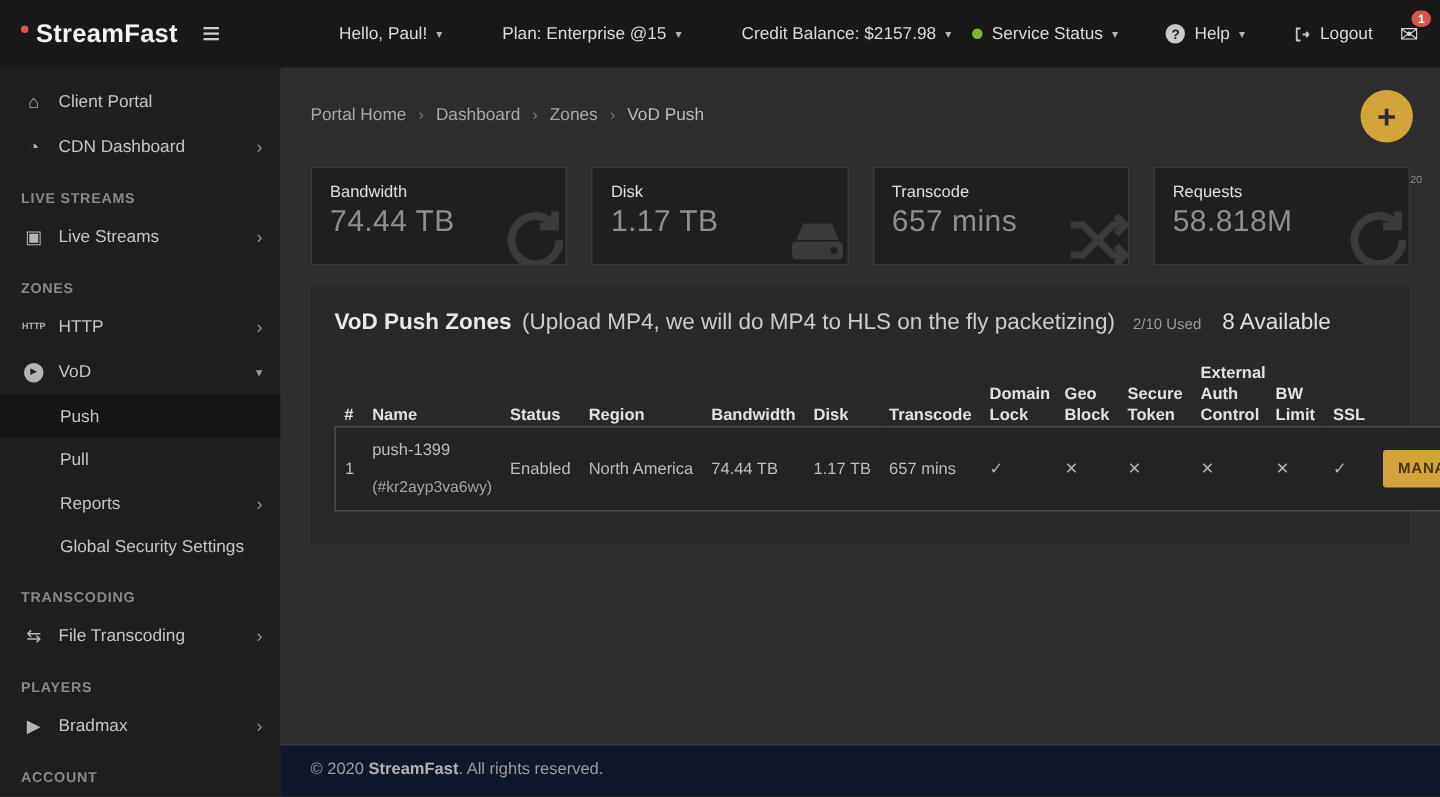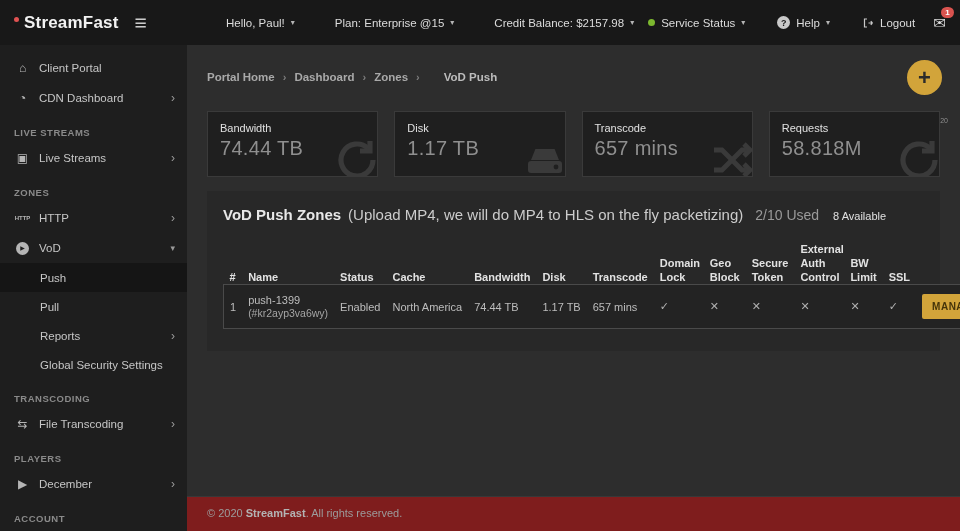--- a/index.html
+++ b/index.html
@@ -31,51 +31,51 @@
   .side-icon.http { font-size:6px; font-weight:bold; letter-spacing:0; }
   .side-icon.circled { width:13px; height:13px; border-radius:50%; background:#b5b5b5; color:#1e1e1e; font-size:6px; display:inline-flex; align-items:center; justify-content:center; margin-left:2px; margin-right:10px; }
   .side-chevron { margin-left:auto; color:#9a9a9a; font-size:12px; }
   .side-chevron.down { font-size:9px; }
   .side-section { padding:14px 14px 5px 14px; font-size:9.5px; font-weight:bold; color:#8a8a8a; letter-spacing:.5px; }
   .side-sub { display:flex; align-items:center; height:29px; padding:0 12px 0 40px; font-size:11.5px; color:#c6c6c6; cursor:pointer; }
   .side-sub.active { background:#151515; }
 
   
   .main { position:absolute; top:45px; left:187px; right:0; bottom:0; background:#2d2d2d; display:flex; flex-direction:column; }
-  .breadcrumb { display:flex; align-items:center; gap:8px; padding:26px 12px 6px 20px; font-size:11.5px; color:#a9a9a9;font-weight:bold; }
+  .breadcrumb { display:flex; align-items:center; gap:8px; padding:26px 12px 6px 20px; font-size:11.5px; color:#a9a9a9; }
   .crumb { cursor:pointer; white-space:nowrap; }
-  .crumb.current { color:#bcbcbc;margin-left:16px; }
+  .crumb.current { color:#bcbcbc; }
   .crumb-sep { color:#7d7d7d; font-size:11px; }
   .fab { position:absolute; top:15px; right:18px; width:35px; height:35px; border-radius:50%; background:#d2a43a; color:#2b2b2b; font-size:22px; font-weight:bold; display:flex; align-items:center; justify-content:center; cursor:pointer; border:none; }
   .date-note { position:absolute; top:72px; right:12px; font-size:7px; color:#8f8f8f; }
 
   .stats { display:flex; gap:16px; padding:22px 20px 0 20px; }
   .stat-card { flex:1; background:#1f1f1f; border:1px solid #3a3a3a; padding:10px 12px 12px 12px; position:relative; overflow:hidden; min-height:66px; }
   .stat-label { font-size:11px; color:#e0e0e0; position:relative; z-index:2; }
   .stat-value { font-size:20px; color:#8f8f8f; margin-top:3px; letter-spacing:.3px; position:relative; z-index:2; white-space:nowrap; }
   .stat-watermark { position:absolute; right:-4px; bottom:-8px; width:48px; height:48px; color:#3a3a3a; z-index:1; }
 
   .panel { margin:14px 20px 0 20px; background:#282828; padding:15px 16px 22px 16px; }
   .panel-head { display:flex; align-items:baseline; flex-wrap:nowrap; }
   .panel-title { font-size:15px; font-weight:bold; color:#e8e8e8; margin-right:7px; white-space:nowrap; }
   .panel-sub { font-size:15px; color:#cccccc; white-space:nowrap; }
-  .panel-used { font-size:14px; color:#9a9a9a; margin-left:12px; white-space:nowrap; }
-  .panel-available { font-size:11px; color:#e0e0e0; margin-left:14px; white-space:nowrap; }
+  .panel-used { font-size:10px; color:#9a9a9a; margin-left:12px; white-space:nowrap; }
+  .panel-available { font-size:15px; color:#e0e0e0; margin-left:14px; white-space:nowrap; }
 
   .zone-table { width:100%; border-collapse:collapse; margin-top:16px; font-size:11px; color:#bdbdbd; }
   .zone-table th { text-align:left; font-size:11px; font-weight:bold; color:#e2e2e2; padding:4px 6px 0 6px; vertical-align:bottom; line-height:1.25; white-space:nowrap; }
   .zone-table th.wrap { white-space:normal; max-width:50px; }
   .zone-table td { padding:9px 6px; vertical-align:middle; white-space:nowrap; background:#232323; border-top:1px solid #4a4a4a; border-bottom:1px solid #4a4a4a; }
   .zone-table td:first-child { border-left:1px solid #4a4a4a; }
   .zone-table td:last-child { border-right:1px solid #4a4a4a; text-align:right; }
-  .zone-name-l2 { color:#a5a5a5; font-size:10.5px; margin-top:1px; }
+  .zone-name-l2 { color:#a5a5a5; font-size:10.5px; margin-top:13px; }
   .flag { font-size:11px; color:#b0b0b0; }
   .manage-btn { display:inline-flex; align-items:center; gap:14px; background:#d2a43a; color:#45340a; border:none; border-radius:2px; font-family:inherit; font-size:10px; font-weight:bold; letter-spacing:.5px; padding:7px 10px; cursor:pointer; }
 
-  .footer { margin-top:auto; background:#7f1d1d; border-top:1px solid #383838; padding:10px 20px 12px 20px; font-size:11px; color:#9c9c9c; }
+  .footer { margin-top:auto; background:#0f172a; border-top:1px solid #383838; padding:10px 20px 12px 20px; font-size:11px; color:#9c9c9c; }
   .footer b { color:#b3b3b3; }
 </style>
 </head>
 <body>
 
 <div class="app">
 
   <header class="topbar">
     <div class="brand-area">
       <span class="brand-dot"></span>
@@ -165,21 +165,21 @@
     </div>
     <div class="side-section">TRANSCODING</div>
     <div class="side-item">
       <span class="side-icon">⇆</span>
       <span>File Transcoding</span>
       <span class="side-chevron">›</span>
     </div>
     <div class="side-section">PLAYERS</div>
     <div class="side-item">
       <span class="side-icon">▶</span>
-      <span>December</span>
+      <span>Bradmax</span>
       <span class="side-chevron">›</span>
     </div>
     <div class="side-section">ACCOUNT</div>
     <div class="side-item">
       
       
     </div>
 
   </aside>
 
@@ -243,21 +243,21 @@
         <span class="panel-used">2/10 Used</span>
         <span class="panel-available">8 Available</span>
       </div>
 
       <table class="zone-table">
         <thead>
           <tr>
             <th>#</th>
             <th>Name</th>
             <th>Status</th>
-            <th>Cache</th>
+            <th>Region</th>
             <th>Bandwidth</th>
             <th>Disk</th>
             <th>Transcode</th>
             <th class="wrap">Domain Lock</th>
             <th class="wrap">Geo Block</th>
             <th class="wrap">Secure Token</th>
             <th class="wrap">External Auth Control</th>
             <th class="wrap">BW Limit</th>
             <th>SSL</th>
             <th></th>

